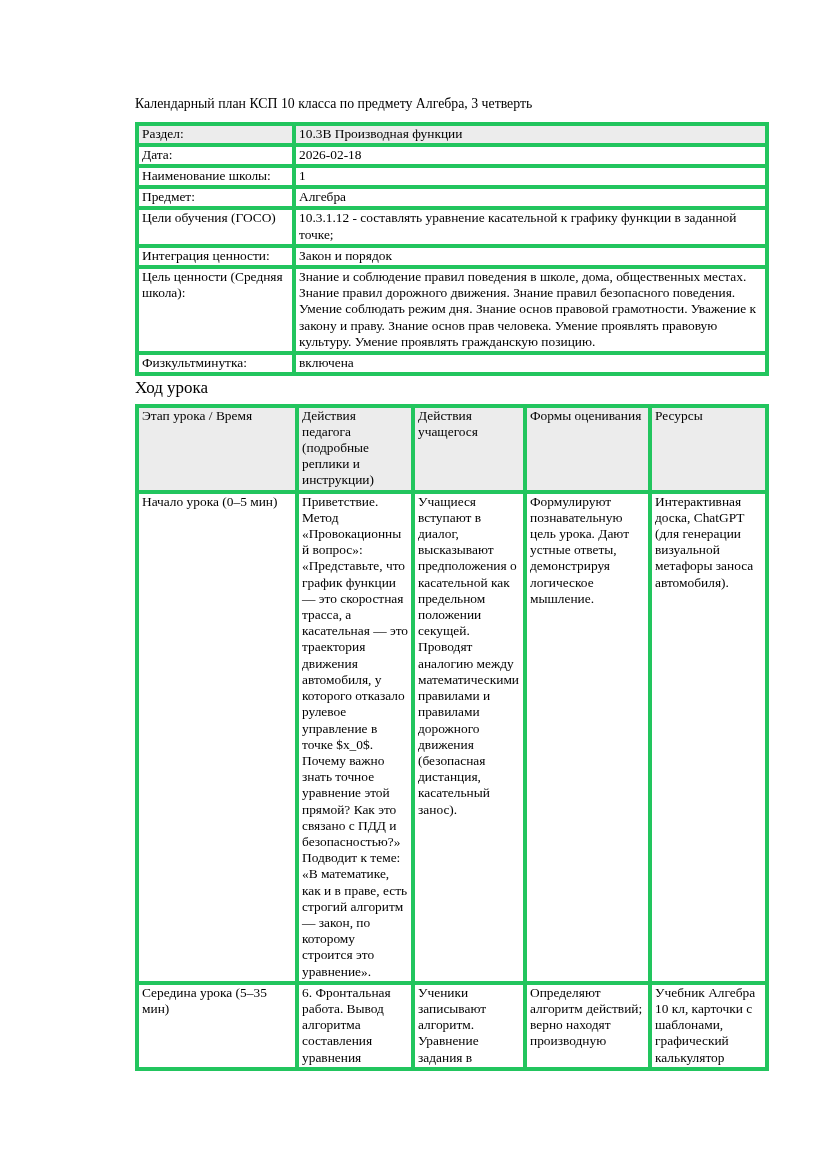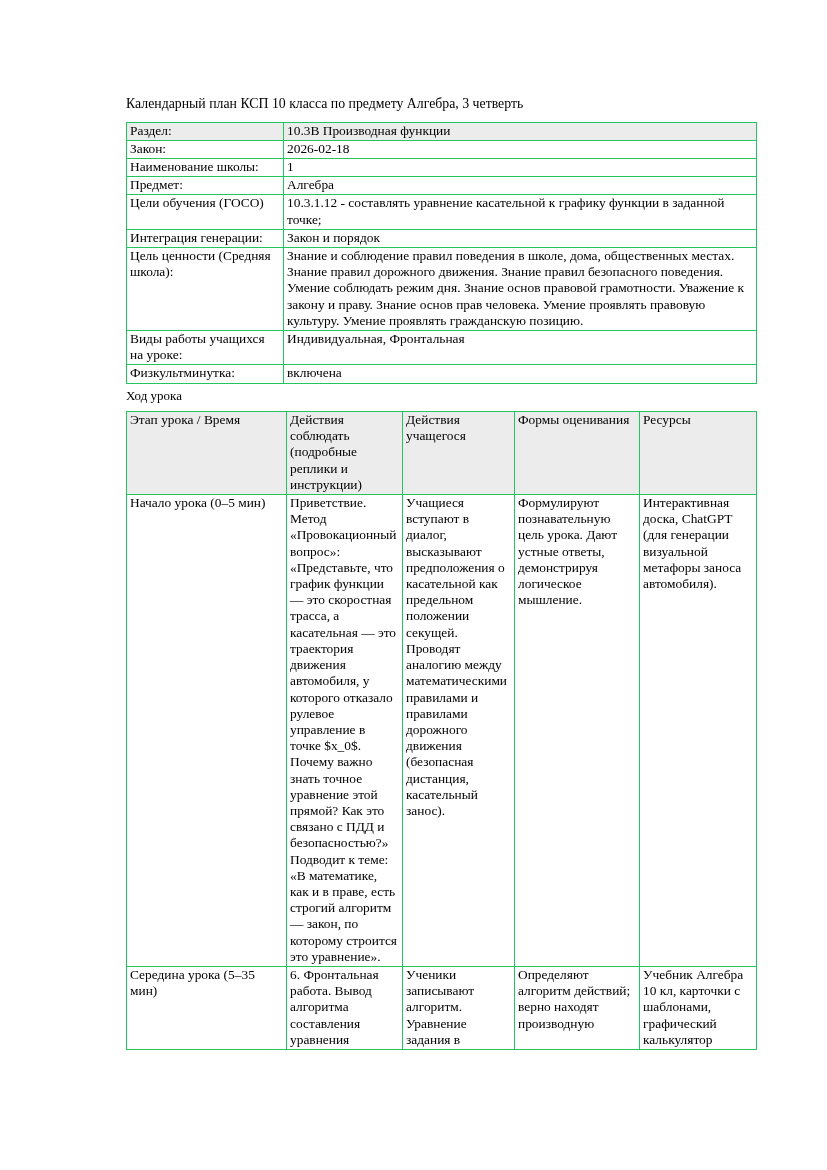--- a/index.html
+++ b/index.html
@@ -7,57 +7,57 @@
     position: relative;
     width: 827px;
     height: 1170px;
     background: #ffffff;
     font-family: "Liberation Serif", serif;
     color: #000000;
     overflow: hidden;
   }
   .content {
     position: absolute;
-    left: 104px;
+    left: 113px;
     top: 96px;
     width: 630px;
     padding-left: 22px;
   }
   .doc-title {
     margin: 0 0 9px 0;
     font-size: 13.8px;
     line-height: 16.5px;
     font-weight: normal;
   }
   table {
     border-collapse: collapse;
     width: 630px;
     table-layout: fixed;
   }
   td, th {
-    border: 1px solid #22c55e;
+    border: 4px solid #22c55e;
     padding: 0 3px 1px 3px;
     vertical-align: top;
     text-align: left;
     font-size: 13.4px;
     line-height: 16.2px;
     font-weight: normal;
     overflow-wrap: break-word;
   }
   tr.hl td, .lesson-table thead th { background: #ececec; }
   .info-table col.c-label { width: 157px; }
   .info-table col.c-value { width: 473px; }
   .lesson-table col.c1 { width: 160px; }
   .lesson-table col.c2 { width: 116px; }
   .lesson-table col.c3 { width: 112px; }
   .lesson-table col.c4 { width: 125px; }
   .lesson-table col.c5 { width: 117px; }
   .section-heading {
     margin: 4px 0 7px 0;
-    font-size: 13px;
+    font-size: 17px;
     line-height: 16.5px;
     font-weight: normal;
   }
 </style>
 </head>
 <body>
 
 <div class="page">
   <div class="content">
 
@@ -67,46 +67,42 @@
       <colgroup>
           <col class="c-label">
           <col class="c-value">
         </colgroup>
       <tbody>
         <tr class="hl">
           <td>Раздел:</td>
           <td>10.3B Производная функции</td>
         </tr>
         <tr>
-          <td>Закон:</td>
+          <td>Дата:</td>
           <td>2026-02-18</td>
         </tr>
         <tr>
           <td>Наименование школы:</td>
           <td>1</td>
         </tr>
         <tr>
           <td>Предмет:</td>
           <td>Алгебра</td>
         </tr>
         <tr>
           <td>Цели обучения (ГОСО)</td>
           <td>10.3.1.12 - составлять уравнение касательной к графику функции в заданной точке;</td>
         </tr>
         <tr>
-          <td>Интеграция генерации:</td>
+          <td>Интеграция ценности:</td>
           <td>Закон и порядок</td>
         </tr>
         <tr>
           <td>Цель ценности (Средняя школа):</td>
           <td>Знание и соблюдение правил поведения в школе, дома, общественных местах. Знание правил дорожного движения. Знание правил безопасного поведения. Умение соблюдать режим дня. Знание основ правовой грамотности. Уважение к закону и праву. Знание основ прав человека. Умение проявлять правовую культуру. Умение проявлять гражданскую позицию.</td>
-        </tr>
-        <tr>
-          <td>Виды работы учащихся на уроке:</td>
-          <td>Индивидуальная, Фронтальная</td>
         </tr>
         <tr>
           <td>Физкультминутка:</td>
           <td>включена</td>
         </tr>
       </tbody>
     </table>
 
     <p class="section-heading">Ход урока</p>
 
@@ -114,21 +110,21 @@
       <colgroup>
           <col class="c1">
           <col class="c2">
           <col class="c3">
           <col class="c4">
           <col class="c5">
         </colgroup>
       <thead>
         <tr>
           <th>Этап урока / Время</th>
-          <th>Действия соблюдать (подробные реплики и инструкции)</th>
+          <th>Действия педагога (подробные реплики и инструкции)</th>
           <th>Действия учащегося</th>
           <th>Формы оценивания</th>
           <th>Ресурсы</th>
         </tr>
       </thead>
       <tbody>
         <tr>
           <td>Начало урока (0–5 мин)</td>
           <td>Приветствие. Метод «Провокационный вопрос»: «Представьте, что график функции — это скоростная трасса, а касательная — это траектория движения автомобиля, у которого отказало рулевое управление в точке $x_0$. Почему важно знать точное уравнение этой прямой? Как это связано с ПДД и безопасностью?» Подводит к теме: «В математике, как и в праве, есть строгий алгоритм — закон, по которому строится это уравнение».</td>
           <td>Учащиеся вступают в диалог, высказывают предположения о касательной как предельном положении секущей. Проводят аналогию между математическими правилами и правилами дорожного движения (безопасная дистанция, касательный занос).</td>

